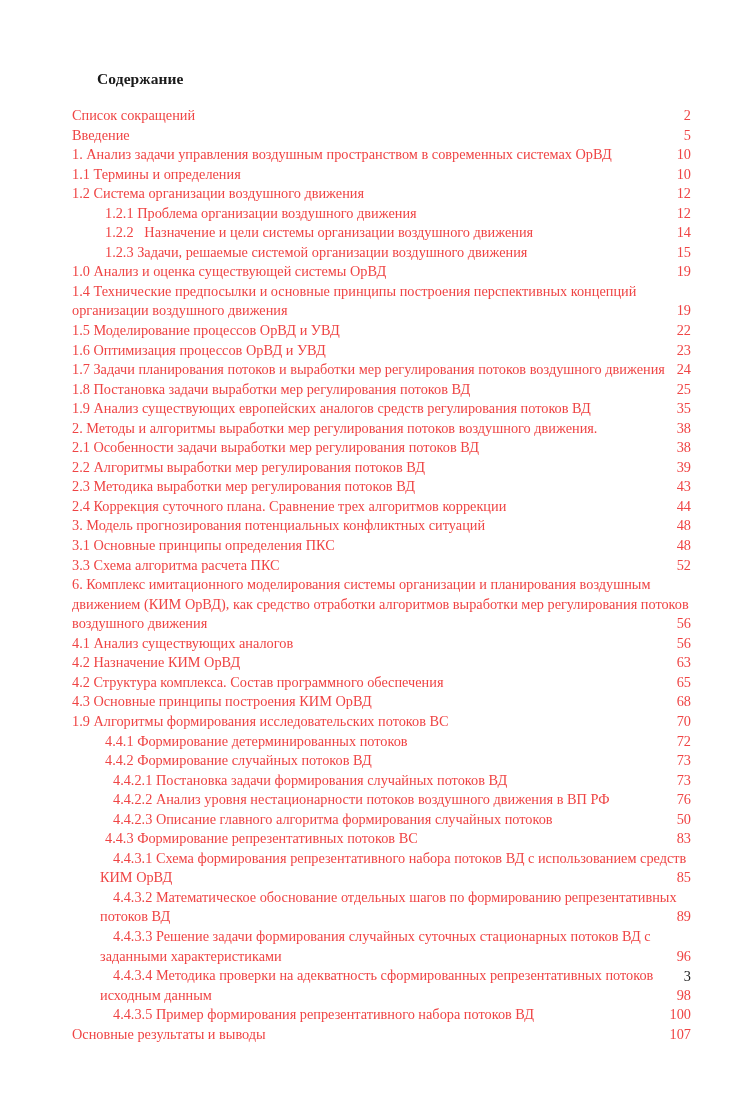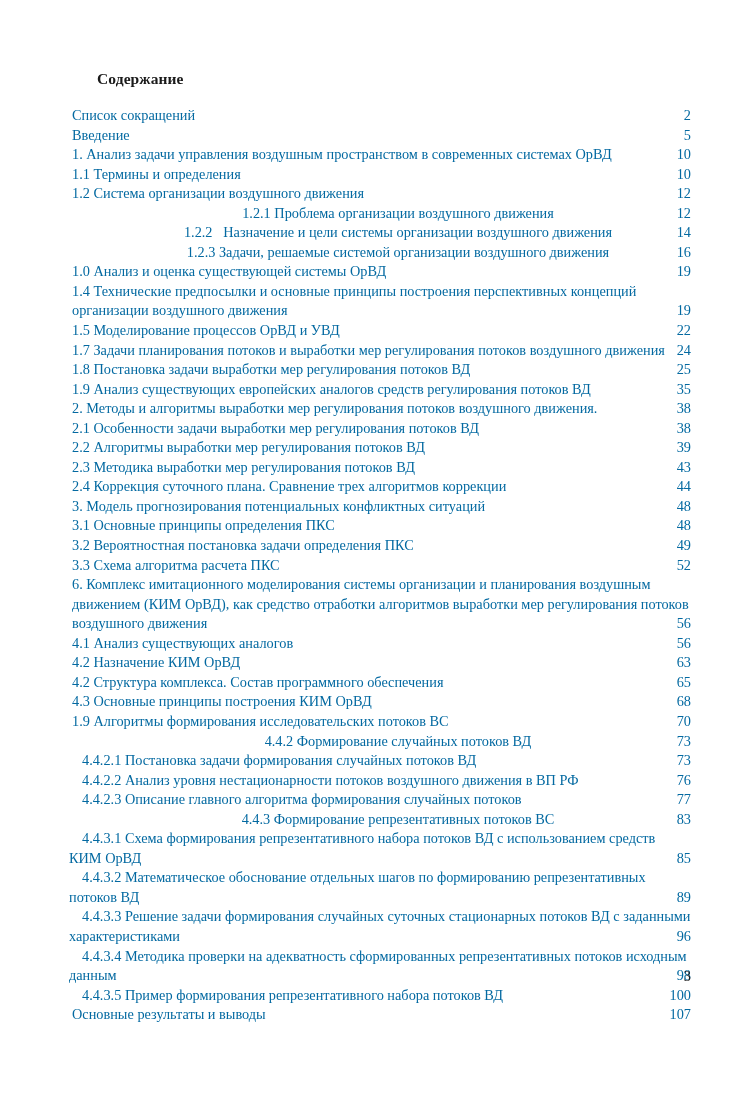--- a/index.html
+++ b/index.html
@@ -40,41 +40,41 @@
     width: 733px;
   }
   .toc-entry {
     position: relative;
     display: block;
     width: 733px;
     box-sizing: border-box;
     padding-right: 42px;
     font-size: 14.3px;
     line-height: 19.55px;
-    color: #0369a1;
+    color: #ef4444;
     font-family: Liberation Serif, serif;
   }
   .toc-entry .label {
     display: block;
     white-space: pre-wrap;
   }
   .toc-entry .page-num {
     position: absolute;
     right: 42px;
     bottom: 0;
     font-size: 14.3px;
     line-height: 19.55px;
     text-align: right;
     min-width: 26px;
   }
   
   .lvl0 > .label { padding-left: 72px; text-indent: 0; }
   .lvl1 > .label { padding-left: 72px; text-indent: 0; }
-  .lvl2 > .label { padding-left: 72px; text-indent: 33px; text-align: center; }
-  .lvl3 > .label { padding-left: 69px; text-indent: 13px; }
+  .lvl2 > .label { padding-left: 72px; text-indent: 33px; }
+  .lvl3 > .label { padding-left: 100px; text-indent: 13px; }
 
   .footer-page {
     position: absolute;
     left: 0;
     top: 967px;
     width: 733px;
     padding-right: 42px;
     box-sizing: border-box;
     text-align: right;
     font-size: 14.3px;
@@ -113,35 +113,39 @@
         <div class="toc-entry lvl2">
           <span class="label">1.2.1 Проблема организации воздушного движения</span>
           <span class="page-num">12</span>
         </div>
         <div class="toc-entry lvl2">
           <span class="label">1.2.2   Назначение и цели системы организации воздушного движения</span>
           <span class="page-num">14</span>
         </div>
         <div class="toc-entry lvl2">
           <span class="label">1.2.3 Задачи, решаемые системой организации воздушного движения</span>
-          <span class="page-num">16</span>
+          <span class="page-num">15</span>
         </div>
         <div class="toc-entry lvl1">
           <span class="label">1.0 Анализ и оценка существующей системы ОрВД</span>
           <span class="page-num">19</span>
         </div>
         <div class="toc-entry lvl1">
           <span class="label">1.4 Технические предпосылки и основные принципы построения перспективных концепций организации воздушного движения</span>
           <span class="page-num">19</span>
         </div>
         <div class="toc-entry lvl1">
           <span class="label">1.5 Моделирование процессов ОрВД и УВД</span>
           <span class="page-num">22</span>
         </div>
         <div class="toc-entry lvl1">
+          <span class="label">1.6 Оптимизация процессов ОрВД и УВД</span>
+          <span class="page-num">23</span>
+        </div>
+        <div class="toc-entry lvl1">
           <span class="label">1.7 Задачи планирования потоков и выработки мер регулирования потоков воздушного движения</span>
           <span class="page-num">24</span>
         </div>
         <div class="toc-entry lvl1">
           <span class="label">1.8 Постановка задачи выработки мер регулирования потоков ВД</span>
           <span class="page-num">25</span>
         </div>
         <div class="toc-entry lvl1">
           <span class="label">1.9 Анализ существующих европейских аналогов средств регулирования потоков ВД</span>
           <span class="page-num">35</span>
@@ -168,24 +172,20 @@
         </div>
         <div class="toc-entry lvl0">
           <span class="label">3. Модель прогнозирования потенциальных конфликтных ситуаций</span>
           <span class="page-num">48</span>
         </div>
         <div class="toc-entry lvl1">
           <span class="label">3.1 Основные принципы определения ПКС</span>
           <span class="page-num">48</span>
         </div>
         <div class="toc-entry lvl1">
-          <span class="label">3.2 Вероятностная постановка задачи определения ПКС</span>
-          <span class="page-num">49</span>
-        </div>
-        <div class="toc-entry lvl1">
           <span class="label">3.3 Схема алгоритма расчета ПКС</span>
           <span class="page-num">52</span>
         </div>
         <div class="toc-entry lvl0">
           <span class="label">6. Комплекс имитационного моделирования системы организации и планирования воздушным движением (КИМ ОрВД), как средство отработки алгоритмов выработки мер регулирования потоков воздушного движения</span>
           <span class="page-num">56</span>
         </div>
         <div class="toc-entry lvl1">
           <span class="label">4.1 Анализ существующих аналогов</span>
           <span class="page-num">56</span>
@@ -200,34 +200,38 @@
         </div>
         <div class="toc-entry lvl1">
           <span class="label">4.3 Основные принципы построения КИМ ОрВД</span>
           <span class="page-num">68</span>
         </div>
         <div class="toc-entry lvl1">
           <span class="label">1.9 Алгоритмы формирования исследовательских потоков ВС</span>
           <span class="page-num">70</span>
         </div>
         <div class="toc-entry lvl2">
+          <span class="label">4.4.1 Формирование детерминированных потоков</span>
+          <span class="page-num">72</span>
+        </div>
+        <div class="toc-entry lvl2">
           <span class="label">4.4.2 Формирование случайных потоков ВД</span>
           <span class="page-num">73</span>
         </div>
         <div class="toc-entry lvl3">
           <span class="label">4.4.2.1 Постановка задачи формирования случайных потоков ВД</span>
           <span class="page-num">73</span>
         </div>
         <div class="toc-entry lvl3">
           <span class="label">4.4.2.2 Анализ уровня нестационарности потоков воздушного движения в ВП РФ</span>
           <span class="page-num">76</span>
         </div>
         <div class="toc-entry lvl3">
           <span class="label">4.4.2.3 Описание главного алгоритма формирования случайных потоков</span>
-          <span class="page-num">77</span>
+          <span class="page-num">50</span>
         </div>
         <div class="toc-entry lvl2">
           <span class="label">4.4.3 Формирование репрезентативных потоков ВС</span>
           <span class="page-num">83</span>
         </div>
         <div class="toc-entry lvl3">
           <span class="label">4.4.3.1 Схема формирования репрезентативного набора потоков ВД с использованием средств КИМ ОрВД</span>
           <span class="page-num">85</span>
         </div>
         <div class="toc-entry lvl3">

